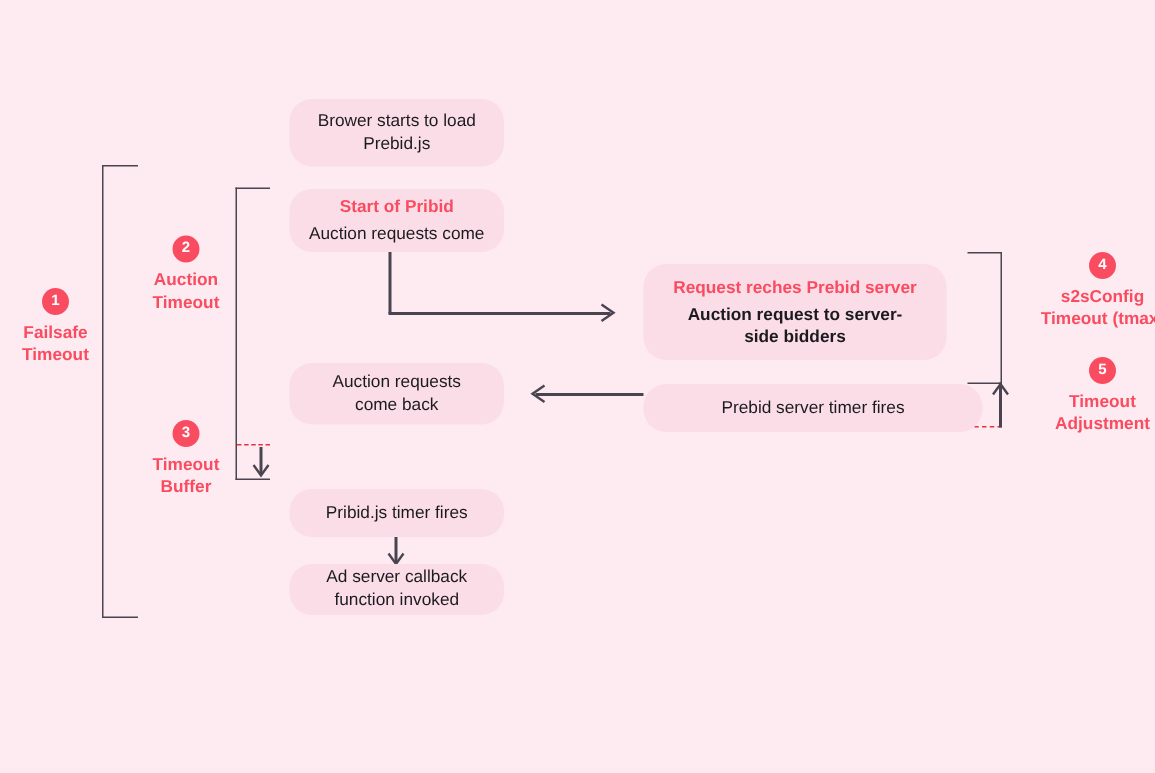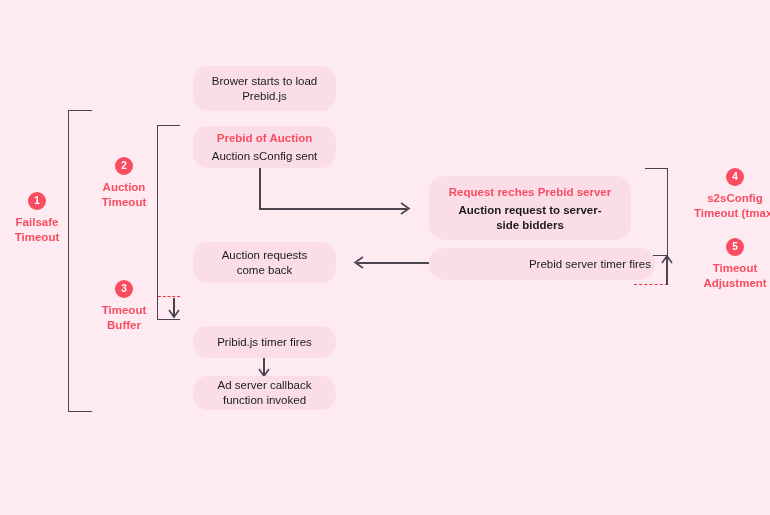--- a/index.html
+++ b/index.html
@@ -148,31 +148,31 @@
 
     <polyline points="662,263 667,256 672,263" fill="none" stroke="#4a4450" stroke-width="1.6"></polyline>
   </svg>
 
   <div class="node" style="left:193px; top:66px; width:143px; height:45px;">
     <div class="body" style="white-space: pre-line;">Brower starts to load
 Prebid.js</div>
   </div>
 
   <div class="node" style="left:193px; top:126px; width:143px; height:42px;">
-    <div class="headline">Prebid of Auction</div>
-    <div class="body">Auction sConfig sent</div>
+    <div class="headline">Start of Pribid</div>
+    <div class="body">Auction requests come</div>
   </div>
 
   <div class="node" style="left:429px; top:176px; width:202px; height:64px;">
     <div class="headline">Request reches Prebid server</div>
     <div class="body" style="white-space: pre-line; font-weight: bold;">Auction request to server-
 side bidders</div>
   </div>
 
-  <div class="node" style="left:429px; top:248px; width:226px; height:32px;align-items:flex-end;">
+  <div class="node" style="left:429px; top:256px; width:226px; height:32px;">
     <div class="body">Prebid server timer fires</div>
   </div>
 
   <div class="node" style="left:193px; top:242px; width:143px; height:41px;">
     <div class="body" style="white-space: pre-line;">Auction requests
 come back</div>
   </div>
 
   <div class="node" style="left:193px; top:326px; width:143px; height:32px;">
     <div class="body">Pribid.js timer fires</div>

